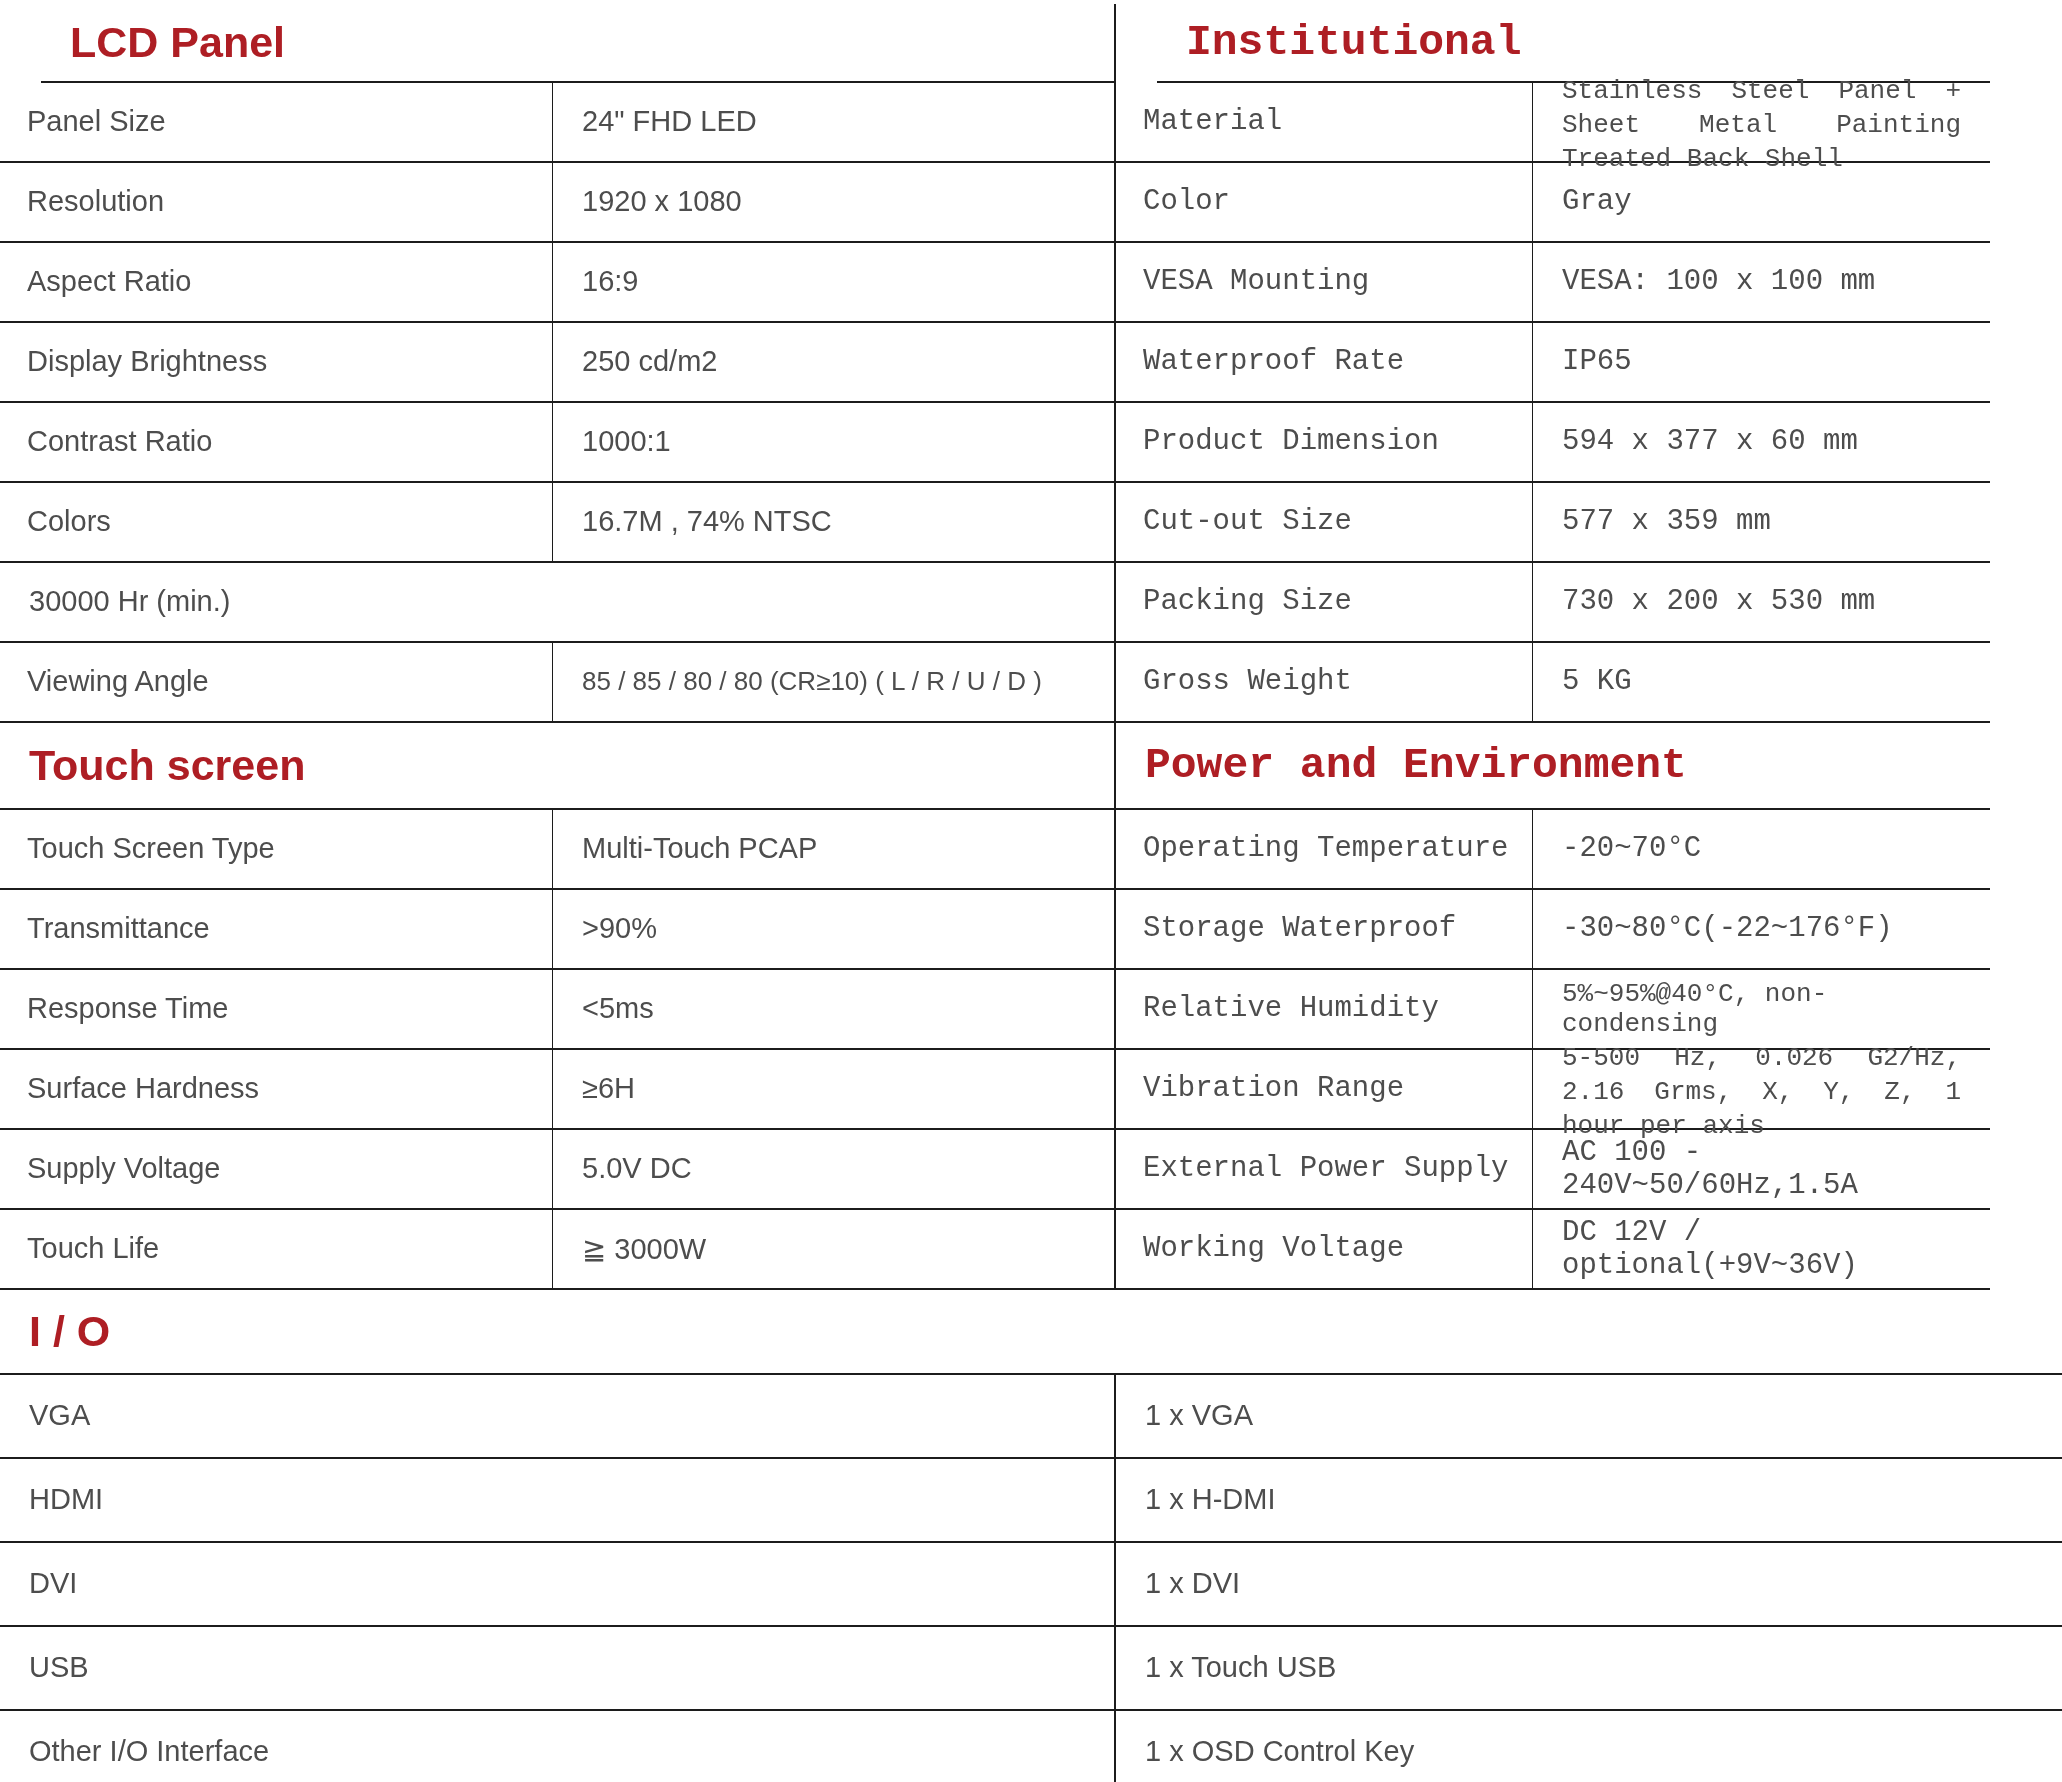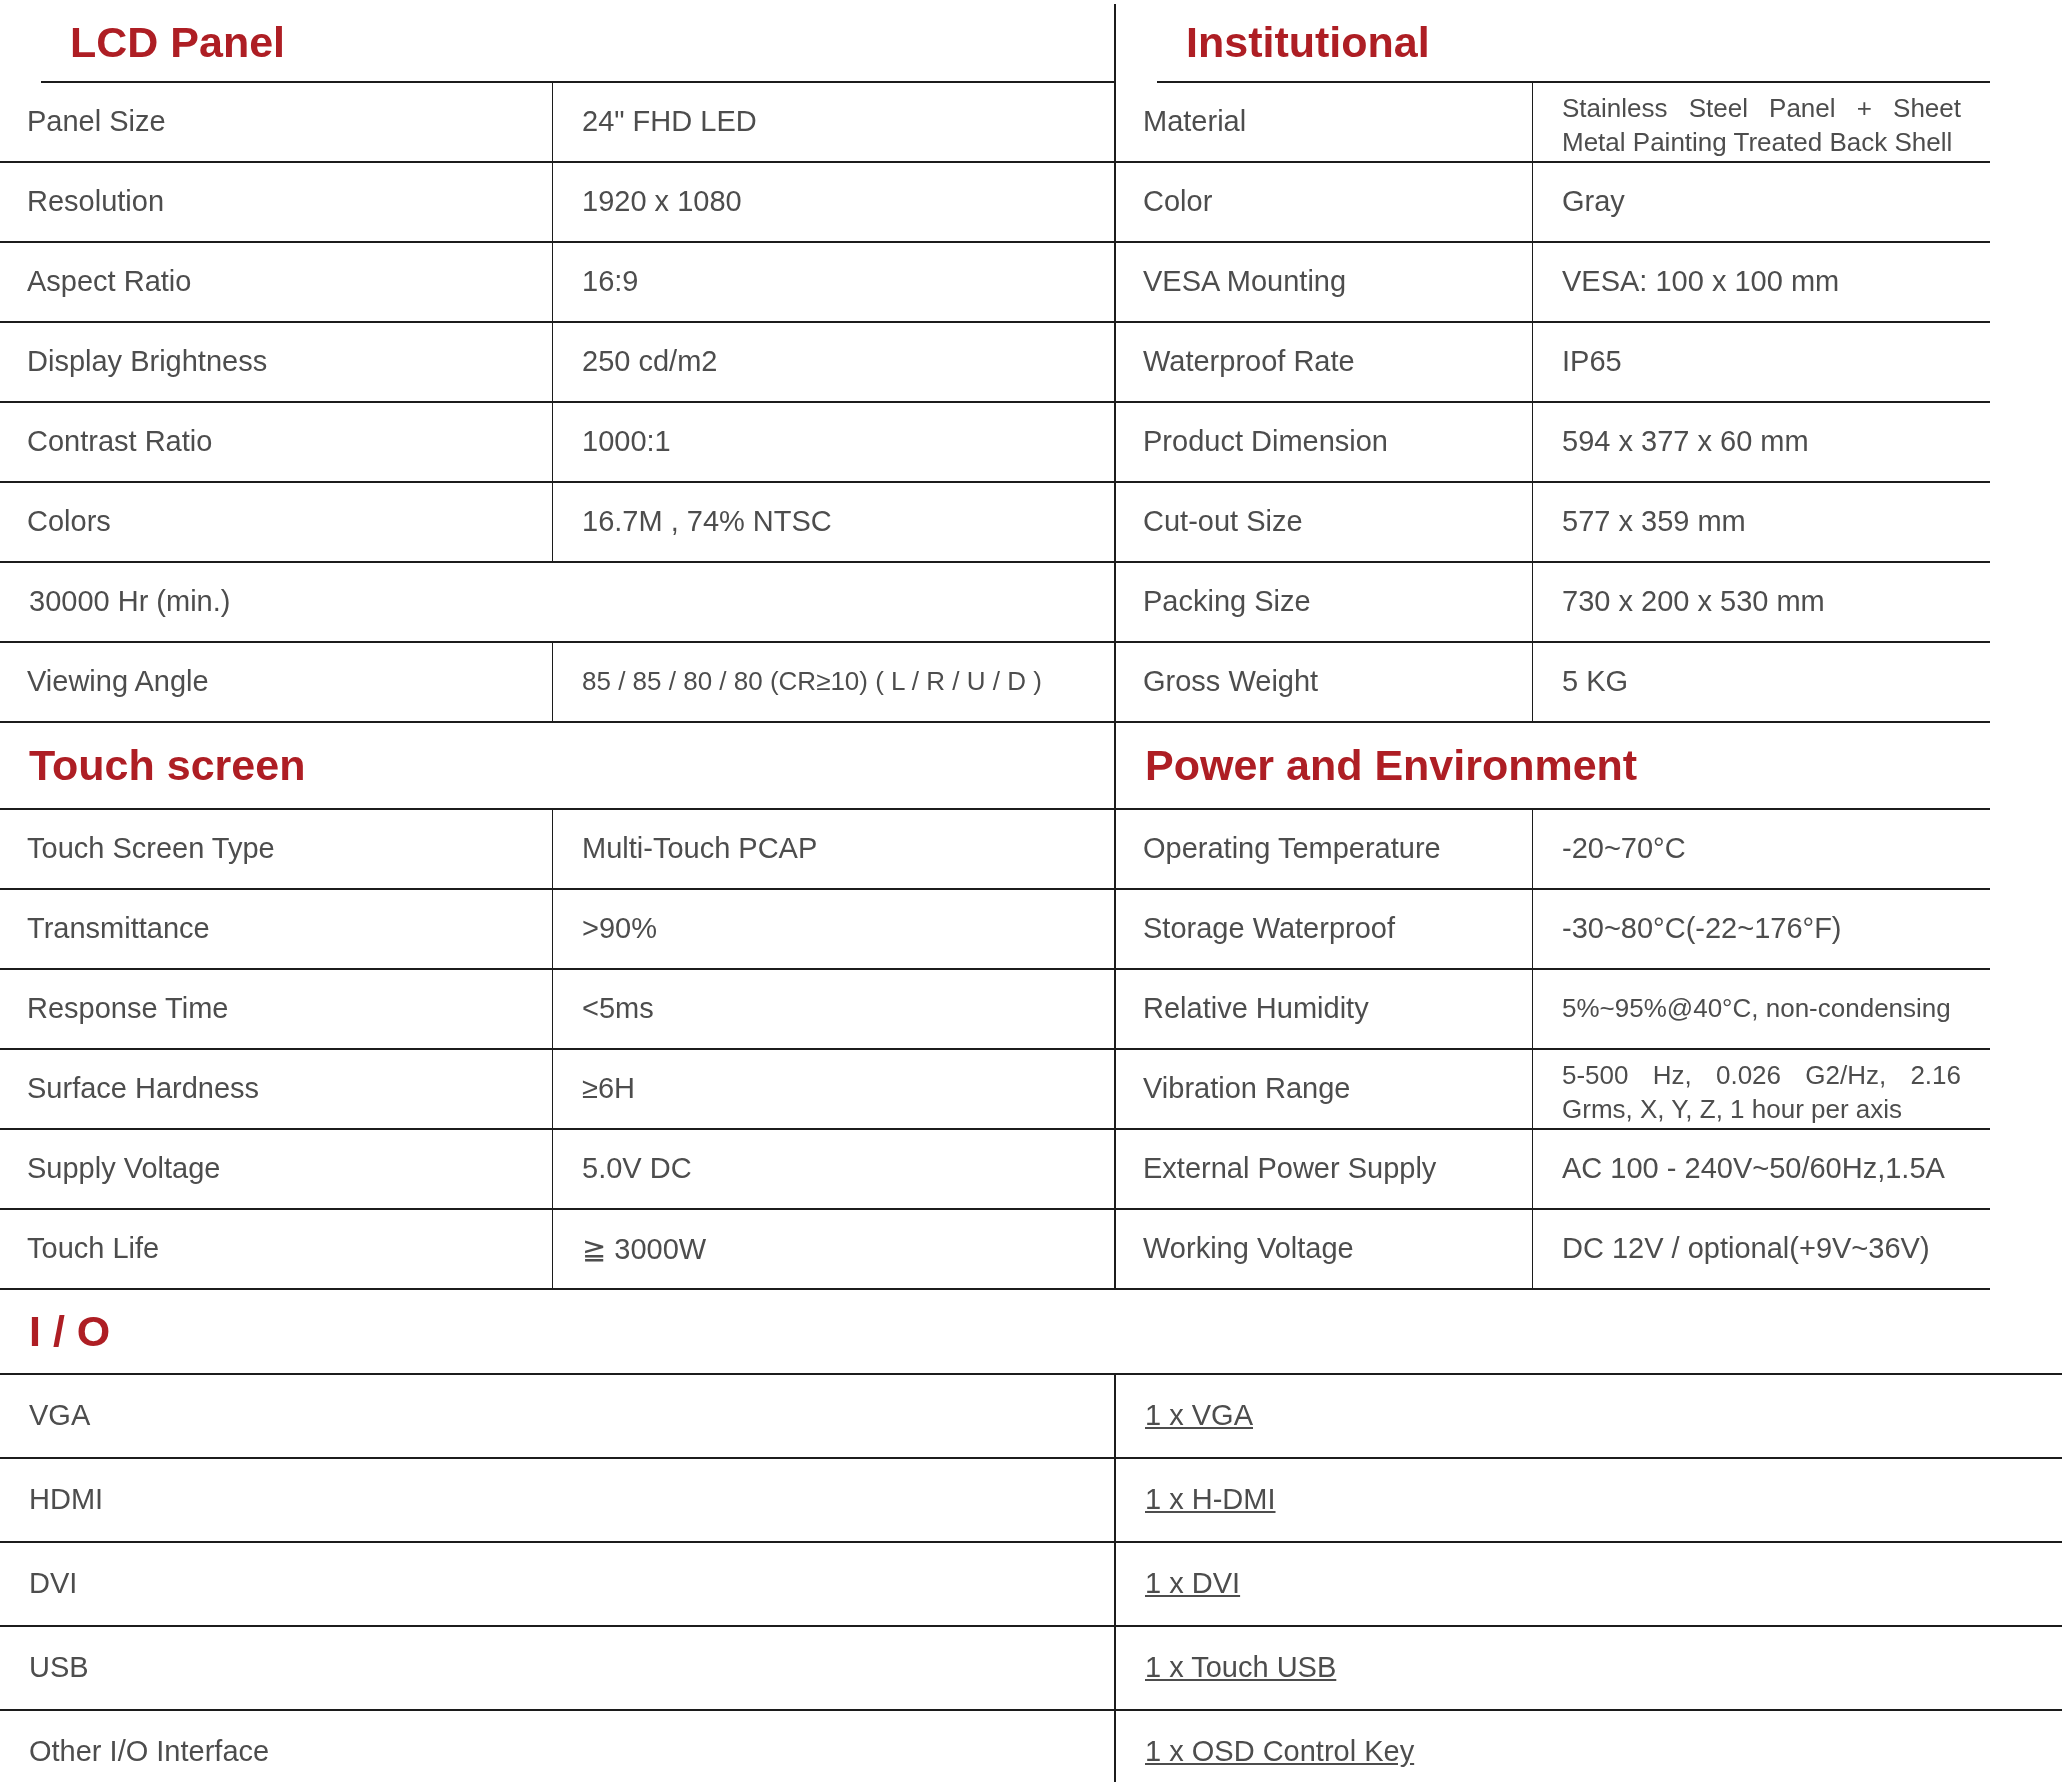--- a/index.html
+++ b/index.html
@@ -14,21 +14,21 @@
   .sheet{
     width:2062px;height:1783px;background:var(--bg);
     display:flex;flex-direction:column;overflow:hidden;
   }
   .top-rule{height:4.9px;background:var(--line);margin-top:3.9px;}
   .bottom-rule{height:4.9px;background:var(--line);margin-top:3.9px;}
 
   
   .band{display:flex;width:2062px;}
   .half-left{width:1116px;border-right:2.9px solid var(--line);}
-  .half-right{width:874px;}
+  .half-right{width:874px;font-family:Liberation Mono, monospace;}
 
   .sec-header{
     display:flex;align-items:center;
     border-bottom:2.9px solid var(--line);
     padding-left:29px;
     font-size:43px;font-weight:bold;color:var(--accent);
     letter-spacing:0px;
   }
   .h-band1{height:79px;margin-left:41px;}
   .h-band2{height:87px;}
@@ -44,21 +44,21 @@
   .justify{
     display:block;text-align:justify;
     line-height:34px;padding-top:6.8px;
     display:flex;flex-direction:column;justify-content:center;
   }
   .justify .jtext{display:block;text-align:justify;width:100%;}
 
   
   .io-row{display:flex;height:84px;border-bottom:2.9px solid var(--line);}
   .io-label{width:1116px;border-right:2.9px solid var(--line);display:flex;align-items:center;padding-left:29px;font-size:29px;}
-  .io-value{flex:1;display:flex;align-items:center;padding-left:29px;font-size:29px;text-decoration:underline;}
+  .io-value{flex:1;display:flex;align-items:center;padding-left:29px;font-size:29px;}
 </style>
 </head>
 <body>
 
 <div class="sheet">
   <div class="top-rule"></div>
 
   <div class="band">
     <div class="half-left">
       <div class="sec-header h-band1">LCD Panel</div>

